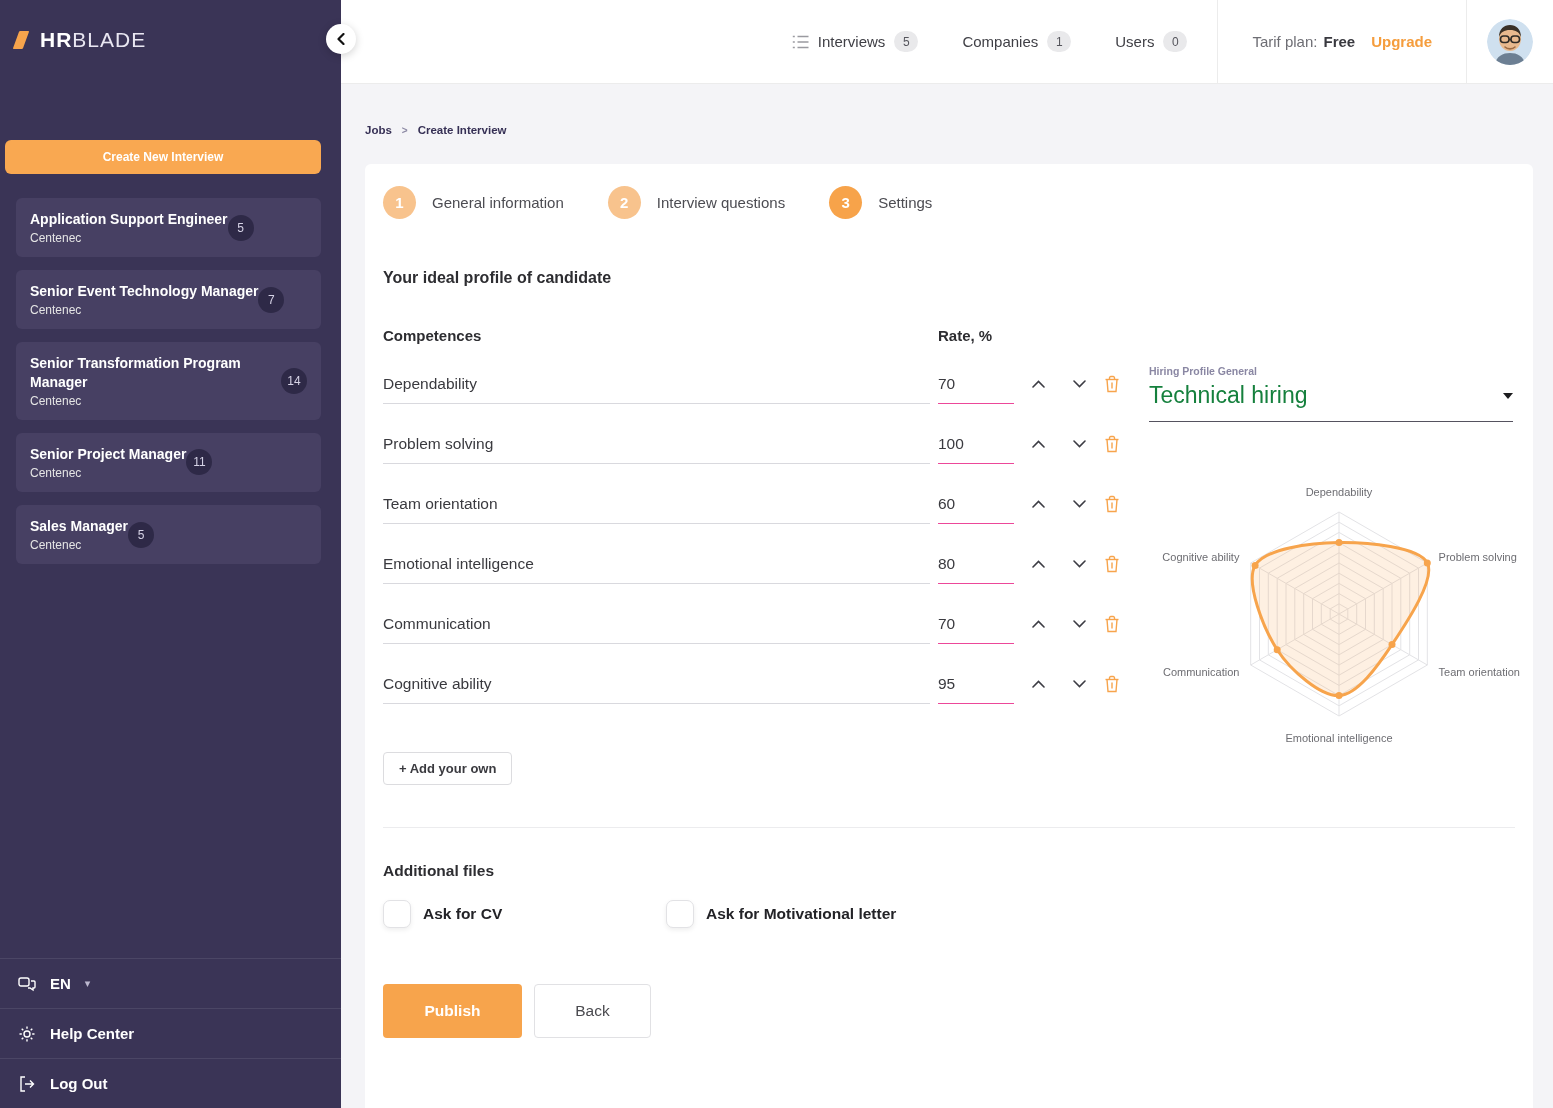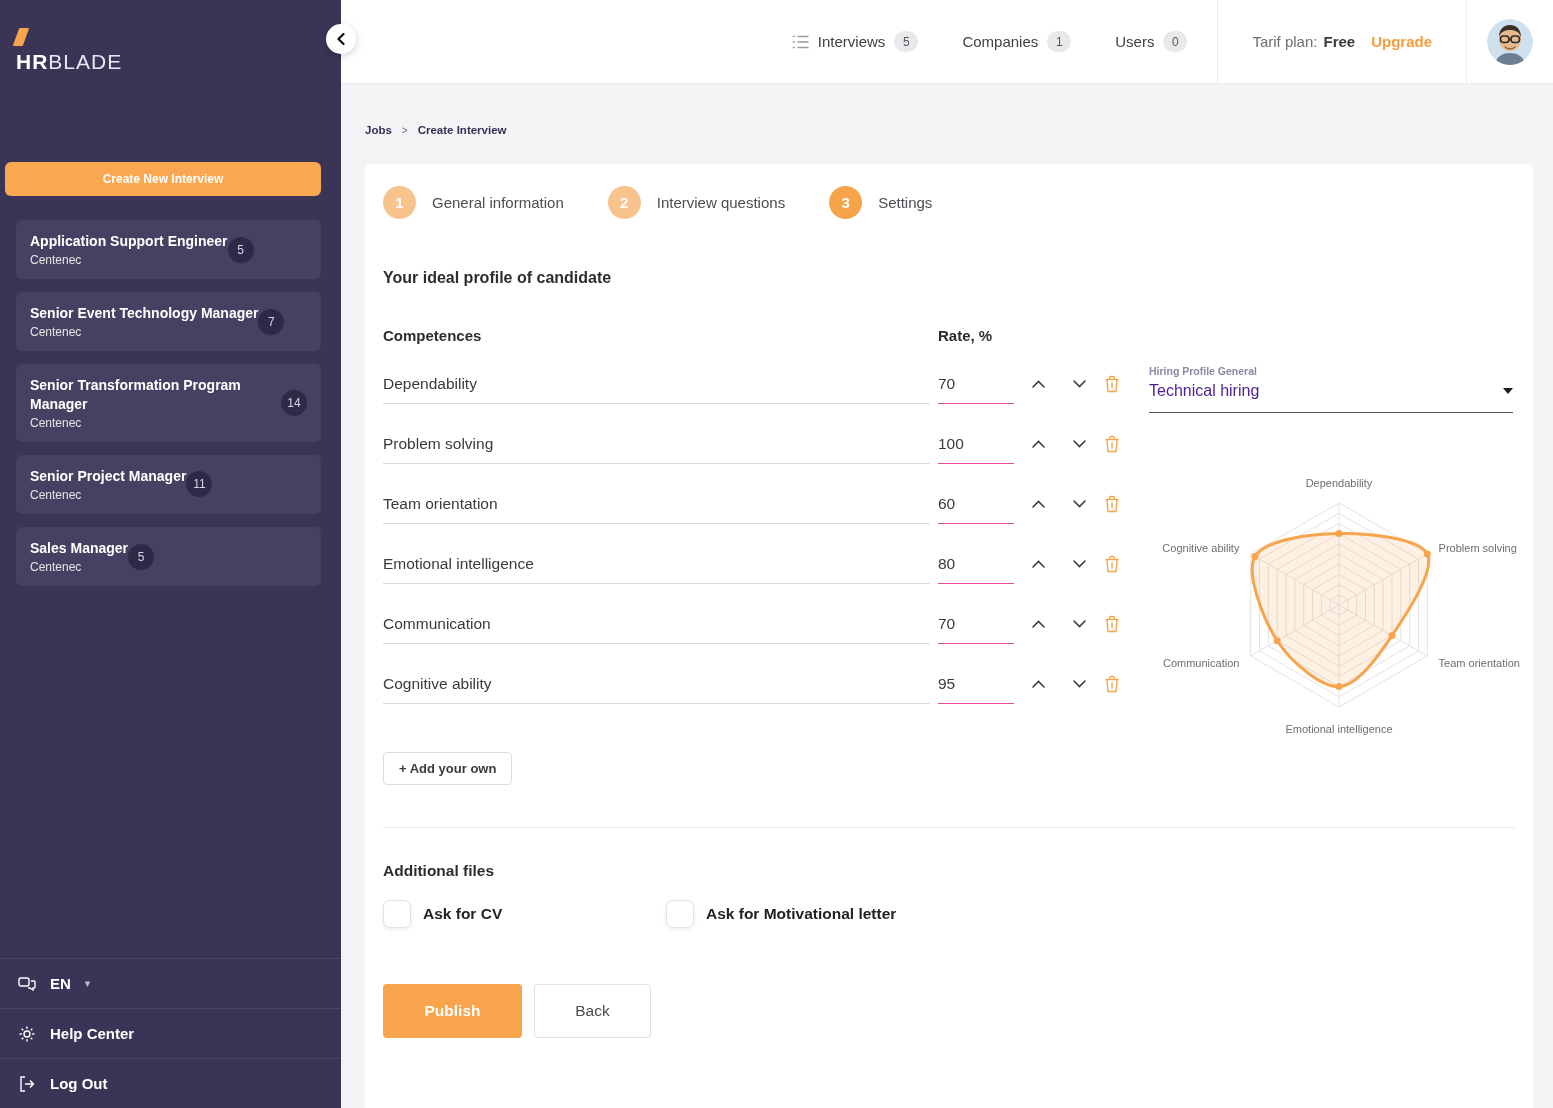--- a/index.html
+++ b/index.html
@@ -1,21 +1,21 @@
 <!DOCTYPE html>
 <html><head>
 <meta charset="utf-8">
 <style>
   * { margin:0; padding:0; box-sizing:border-box; }
   html,body { width:1553px; height:1108px; overflow:hidden; font-family:"Liberation Sans", sans-serif; background:#f4f4f7; }
   body { display:flex; position:relative; }
 
   
   .sidebar { width:341px; min-width:341px; background:#3a3456; height:1108px; position:relative; display:flex; flex-direction:column; }
-  .logo { padding:28px 16px 0 16px; display:flex; gap:4px;flex-direction:column; }
+  .logo { padding:28px 16px 0 16px; display:flex; align-items:center; gap:14px; }
   .logo-slash { width:10px; height:18px; background:#f7a44c; transform:skewX(-20deg); border-radius:1px; }
   .logo-text { color:#fff; font-size:21px; letter-spacing:1px; }
   .logo-text b { font-weight:bold; }
   .logo-text span { font-weight:300; color:#e9e7f2; }
   .create-btn { margin:88px 20px 0 5px; height:34px; background:#f9a851; border:none; border-radius:6px; color:#fff; font-weight:bold; font-size:12px; cursor:pointer; font-family:inherit; }
   .jobs { margin-top:24px; padding:0 20px 0 16px; display:flex; flex-direction:column; gap:13px; }
   .job-card { background:#474063; border-radius:6px; padding:12px 14px; display:flex; align-items:center; justify-content:flex-start; cursor:pointer; }
   .job-title { color:#fff; font-weight:bold; font-size:14px; line-height:1.3; }
   .job-company { color:#e5e5e5; font-size:12px; margin-top:3px; }
   .job-badge { min-width:26px; height:26px; border-radius:50%; background:#2e2947; color:#d6d3e6; font-size:12px; display:flex; align-items:center; justify-content:center; padding:0 4px; }
@@ -74,21 +74,21 @@
   .comp-name { width:547px; align-self:stretch; display:flex; align-items:center; border-bottom:1px solid #d9d9de; font-size:15.5px; color:#3a3a3f; }
   .comp-rate { width:76px; margin-left:8px; align-self:stretch; display:flex; align-items:center; border-bottom:1px solid #ec4899; font-size:15.5px; color:#3a3a3f; }
   .stepper { display:flex; align-items:center; gap:20px; margin-left:14px; }
   .step-btn { background:none; border:none; cursor:pointer; padding:4px; display:flex; }
   .trash-btn { background:none; border:none; cursor:pointer; margin-left:14px; display:flex; }
 
   .add-own { margin-top:48px; background:#fff; border:1px solid #dcdcdf; border-radius:4px; padding:8px 15px; font-size:13px; font-weight:bold; color:#3a3a3f; cursor:pointer; font-family:inherit; }
 
   .template-field { width:364px; }
   .template-row { display:flex; align-items:center; justify-content:space-between; margin-top:5px; padding-bottom:12px; border-bottom:1px solid #55525f; cursor:pointer; }
-  .template-value { font-size:16px; color:#4c1d95; }
+  .template-value { font-size:23px; color:#15803d; }
   .caret { width:0; height:0; border-left:5px solid transparent; border-right:5px solid transparent; border-top:6px solid #1c1c1e; }
 
   .radar-wrap { margin-top:44px; }
 
   .hr-divider { border:none; border-top:1px solid #ececee; margin-top:42px; }
   .additional-heading { margin-top:34px; font-size:15.5px; }
   .check-row { display:flex; margin-top:20px; }
   .check-item { display:flex; align-items:center; gap:12px; width:283px; cursor:pointer; }
   .checkbox { width:28px; height:28px; border:1px solid #e2e2e5; border-radius:7px; background:#fff; box-shadow:0 2px 5px rgba(0,0,0,0.07); flex:none; cursor:pointer; }
   .check-label { font-size:15.5px; font-weight:bold; color:#232327; }

